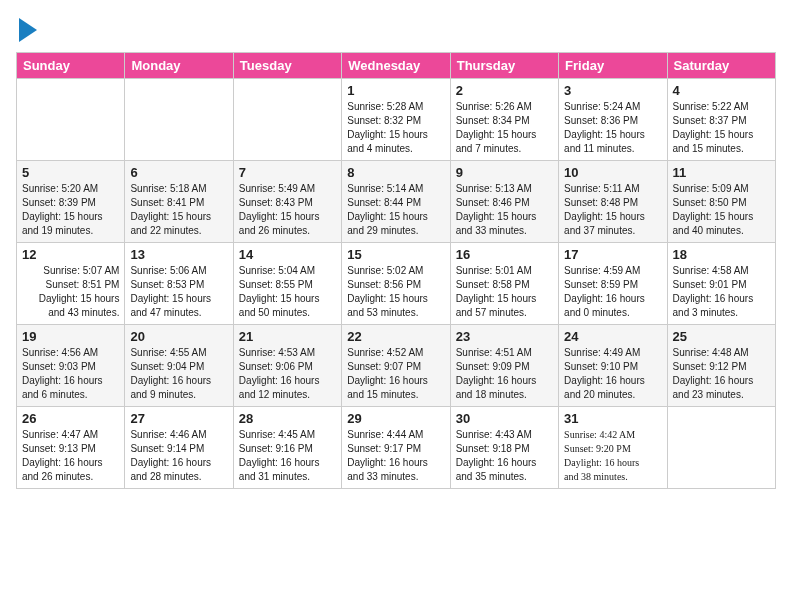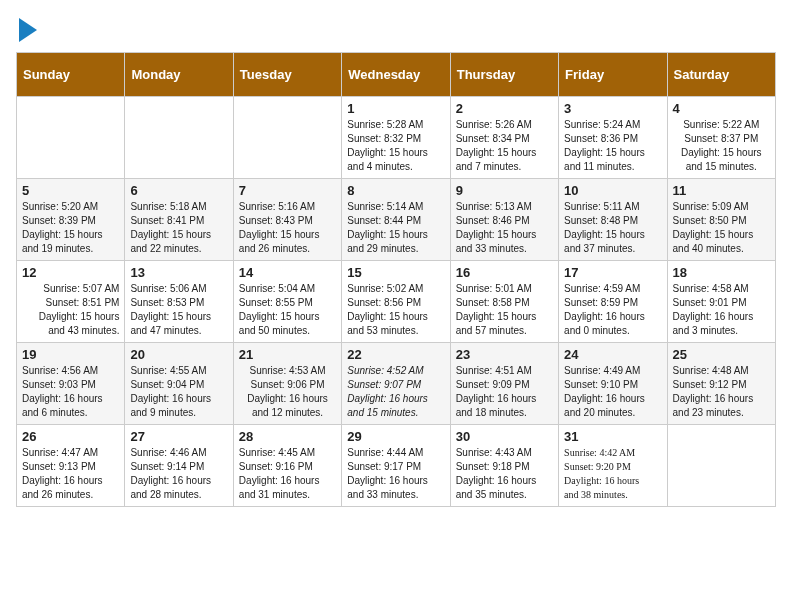--- a/index.html
+++ b/index.html
@@ -49,24 +49,24 @@
     .title-block h2 {
       font-size: 16px;
       font-weight: normal;
       color: #333;
     }
     .calendar {
       width: 100%;
       border-collapse: collapse;
     }
     .calendar th {
-      background: #a16207;
+      background: #ec4899;
       color: #fff;
       font-size: 13px;
-      padding: 14px 6px;
+      padding: 5px 6px;
       text-align: left;
       font-weight: bold;
       border: 1px solid #ccc;
     }
     .calendar td {
       vertical-align: top;
       border: 1px solid #ccc;
       padding: 4px 5px;
       font-size: 10.5px;
       color: #222;
@@ -141,21 +141,21 @@
         </td>
         <td>
           <span class="day-num">3</span>
           <div class="cell-text" style="white-space: pre-line;">Sunrise: 5:24 AM
 Sunset: 8:36 PM
 Daylight: 15 hours
 and 11 minutes.</div>
         </td>
         <td>
           <span class="day-num">4</span>
-          <div class="cell-text" style="white-space: pre-line; text-align: center;">Sunrise: 5:22 AM
+          <div class="cell-text" style="white-space: pre-line;">Sunrise: 5:22 AM
 Sunset: 8:37 PM
 Daylight: 15 hours
 and 15 minutes.</div>
         </td>
       </tr>
       <tr>
         <td>
           <span class="day-num">5</span>
           <div class="cell-text" style="white-space: pre-line;">Sunrise: 5:20 AM
 Sunset: 8:39 PM
@@ -164,21 +164,21 @@
         </td>
         <td>
           <span class="day-num">6</span>
           <div class="cell-text" style="white-space: pre-line;">Sunrise: 5:18 AM
 Sunset: 8:41 PM
 Daylight: 15 hours
 and 22 minutes.</div>
         </td>
         <td>
           <span class="day-num">7</span>
-          <div class="cell-text" style="white-space: pre-line;">Sunrise: 5:16 AM
+          <div class="cell-text" style="white-space: pre-line;">Sunrise: 5:49 AM
 Sunset: 8:43 PM
 Daylight: 15 hours
 and 26 minutes.</div>
         </td>
         <td>
           <span class="day-num">8</span>
           <div class="cell-text" style="white-space: pre-line;">Sunrise: 5:14 AM
 Sunset: 8:44 PM
 Daylight: 15 hours
 and 29 minutes.</div>
@@ -266,28 +266,28 @@
         </td>
         <td>
           <span class="day-num">20</span>
           <div class="cell-text" style="white-space: pre-line;">Sunrise: 4:55 AM
 Sunset: 9:04 PM
 Daylight: 16 hours
 and 9 minutes.</div>
         </td>
         <td>
           <span class="day-num">21</span>
-          <div class="cell-text" style="white-space: pre-line; text-align: center;">Sunrise: 4:53 AM
+          <div class="cell-text" style="white-space: pre-line;">Sunrise: 4:53 AM
 Sunset: 9:06 PM
 Daylight: 16 hours
 and 12 minutes.</div>
         </td>
         <td>
           <span class="day-num">22</span>
-          <div class="cell-text" style="white-space: pre-line; font-style: italic;">Sunrise: 4:52 AM
+          <div class="cell-text" style="white-space: pre-line;">Sunrise: 4:52 AM
 Sunset: 9:07 PM
 Daylight: 16 hours
 and 15 minutes.</div>
         </td>
         <td>
           <span class="day-num">23</span>
           <div class="cell-text" style="white-space: pre-line;">Sunrise: 4:51 AM
 Sunset: 9:09 PM
 Daylight: 16 hours
 and 18 minutes.</div>

